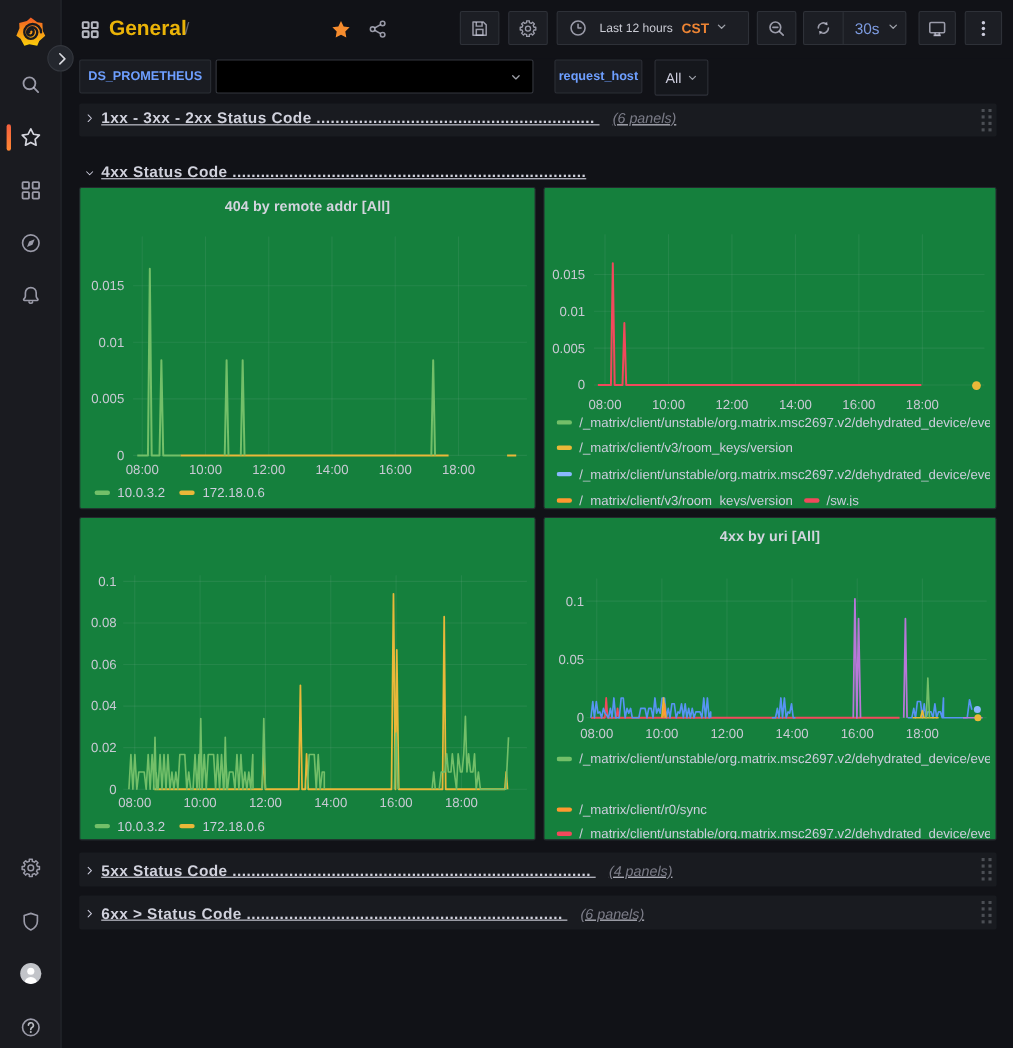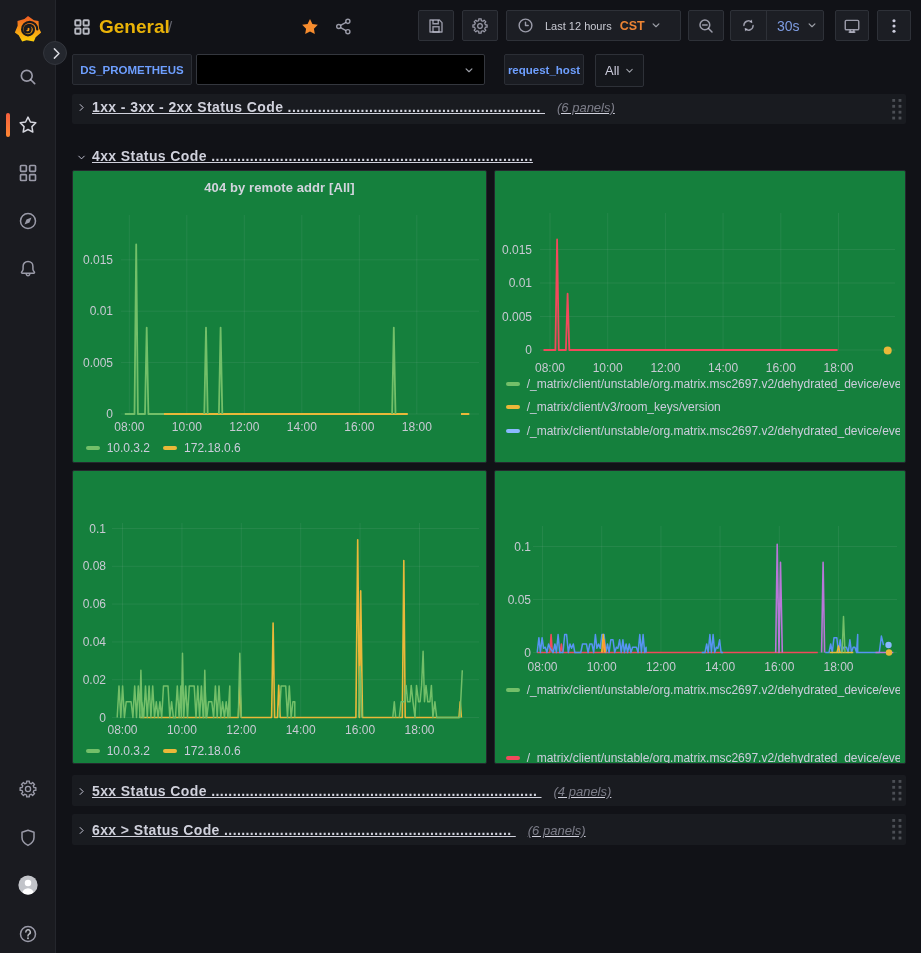--- a/index.html
+++ b/index.html
@@ -258,20 +258,21 @@
       <text x="170.4" y="201" fill="#c8c9d3" font-size="12" text-anchor="middle">12:00</text>
       <text x="228.1" y="201" fill="#c8c9d3" font-size="12" text-anchor="middle">14:00</text>
       <text x="285.8" y="201" fill="#c8c9d3" font-size="12" text-anchor="middle">16:00</text>
       <text x="343.5" y="201" fill="#c8c9d3" font-size="12" text-anchor="middle">18:00</text>
       <polyline points="48.5,179.0 60.4,179.0 62.1,68.4 63.8,179.0 70.9,179.0 72.6,122.7 74.3,179.0 342.6,179.0" fill="none" stroke="#F2495C" stroke-width="1.8" stroke-opacity="1.0" stroke-linejoin="round"></polyline>
       <circle cx="392.7" cy="179.5" r="4" fill="#EAB839"></circle>
     </svg>
   <div class="legrow" style="top:206px;"><span class="sw" style="background:#73BF69"></span>&nbsp; /_matrix/client/unstable/org.matrix.msc2697.v2/dehydrated_device/events</div>
   <div class="legrow" style="top:229px;"><span class="sw" style="background:#EAB839"></span>&nbsp; /_matrix/client/v3/room_keys/version</div>
   <div class="legrow" style="top:253px;"><span class="sw" style="background:#8AB8FF"></span>&nbsp; /_matrix/client/unstable/org.matrix.msc2697.v2/dehydrated_device/events</div>
+  <div class="legrow clip12" style="top:277px;"><span class="sw" style="background:#FF9830"></span>&nbsp; /_matrix/client/v3/room_keys/version &nbsp;&nbsp;<span class="sw" style="background:#F2495C"></span>&nbsp; /sw.js</div>
 </div>
 
 <div class="panel" style="left:72px; top:470px; width:415px; height:294px;">
   <svg width="415" height="294">
       <line x1="49.5" y1="52" x2="49.5" y2="246.5" stroke="rgba(204,204,220,0.085)" stroke-width="1"></line>
       <line x1="108.9" y1="52" x2="108.9" y2="246.5" stroke="rgba(204,204,220,0.085)" stroke-width="1"></line>
       <line x1="168.3" y1="52" x2="168.3" y2="246.5" stroke="rgba(204,204,220,0.085)" stroke-width="1"></line>
       <line x1="227.7" y1="52" x2="227.7" y2="246.5" stroke="rgba(204,204,220,0.085)" stroke-width="1"></line>
       <line x1="287.1" y1="52" x2="287.1" y2="246.5" stroke="rgba(204,204,220,0.085)" stroke-width="1"></line>
       <line x1="346.5" y1="52" x2="346.5" y2="246.5" stroke="rgba(204,204,220,0.085)" stroke-width="1"></line>
@@ -298,20 +299,21 @@
       <polyline points="165.3,246.5 166.8,182.2 168.3,246.5" fill="none" stroke="#73BF69" stroke-width="1.5" stroke-opacity="1.0" stroke-linejoin="round"></polyline>
       <polyline points="206.3,246.5 208.1,214.9 212.7,214.9 214.5,246.5 216.3,214.9 218.1,246.5 219.9,230.8 221.8,230.8 221.8,246.5" fill="none" stroke="#73BF69" stroke-width="1.5" stroke-opacity="1.0" stroke-linejoin="round"></polyline>
       <polyline points="319.8,246.5 321.3,230.8 322.7,246.5" fill="none" stroke="#73BF69" stroke-width="1.5" stroke-opacity="1.0" stroke-linejoin="round"></polyline>
       <polyline points="285.6,246.5 287.1,195.5 288.9,246.5" fill="none" stroke="#73BF69" stroke-width="1.5" stroke-opacity="1.0" stroke-linejoin="round"></polyline>
       <polyline points="326.3,246.5 328.1,230.8 331.6,230.8 333.1,214.4 334.6,230.8 337.0,230.8 338.2,214.4 340.0,230.8 342.0,246.5 343.5,214.4 345.6,230.8 347.1,230.8 348.6,214.4 350.1,180.3 351.5,230.8 353.0,214.4 354.8,230.8 356.9,230.8 358.4,214.4 359.9,246.5 361.9,230.8 363.7,246.5 386.9,246.5 389.3,199.2" fill="none" stroke="#73BF69" stroke-width="1.5" stroke-opacity="1.0" stroke-linejoin="round"></polyline>
     </svg>
   <div class="leg" style="left:13px; top:273px;"><span class="sw" style="background:#73BF69"></span>&nbsp; 10.0.3.2 &nbsp;&nbsp;&nbsp;<span class="sw" style="background:#EAB839"></span>&nbsp; 172.18.0.6</div>
 </div>
 
 <div class="panel" style="left:494px; top:470px; width:412px; height:294px;">
+  <div class="ptitle">4xx by uri [All]</div>
   <svg width="412" height="294">
       <line x1="47.5" y1="55" x2="47.5" y2="181.5" stroke="rgba(204,204,220,0.085)" stroke-width="1"></line>
       <line x1="106.7" y1="55" x2="106.7" y2="181.5" stroke="rgba(204,204,220,0.085)" stroke-width="1"></line>
       <line x1="165.9" y1="55" x2="165.9" y2="181.5" stroke="rgba(204,204,220,0.085)" stroke-width="1"></line>
       <line x1="225.1" y1="55" x2="225.1" y2="181.5" stroke="rgba(204,204,220,0.085)" stroke-width="1"></line>
       <line x1="284.3" y1="55" x2="284.3" y2="181.5" stroke="rgba(204,204,220,0.085)" stroke-width="1"></line>
       <line x1="343.5" y1="55" x2="343.5" y2="181.5" stroke="rgba(204,204,220,0.085)" stroke-width="1"></line>
       <line x1="38" y1="181.5" x2="402" y2="181.5" stroke="rgba(204,204,220,0.085)" stroke-width="1"></line>
       <line x1="38" y1="128.5" x2="402" y2="128.5" stroke="rgba(204,204,220,0.085)" stroke-width="1"></line>
       <line x1="38" y1="75.5" x2="402" y2="75.5" stroke="rgba(204,204,220,0.085)" stroke-width="1"></line>
@@ -333,20 +335,21 @@
       <polyline points="106.7,181.5 108.2,163.5 109.7,181.5" fill="none" stroke="#EAB839" stroke-width="1.5" stroke-opacity="1.0" stroke-linejoin="round"></polyline>
       <polyline points="107.6,181.5 109.1,168.8 110.5,181.5" fill="none" stroke="#FF9830" stroke-width="1.5" stroke-opacity="1.0" stroke-linejoin="round"></polyline>
       <polyline points="280.7,181.5 282.2,73.4 284.0,181.5 285.5,91.4 287.3,181.5" fill="none" stroke="#B877D9" stroke-width="1.6" stroke-opacity="1.0" stroke-linejoin="round"></polyline>
       <polyline points="326.6,181.5 328.1,91.4 329.6,181.5" fill="none" stroke="#B877D9" stroke-width="1.6" stroke-opacity="1.0" stroke-linejoin="round"></polyline>
       <polyline points="347.1,181.5 348.5,145.5 350.0,181.5" fill="none" stroke="#73BF69" stroke-width="1.5" stroke-opacity="1.0" stroke-linejoin="round"></polyline>
       <polyline points="342.0,181.5 343.5,175.1 345.0,181.5" fill="none" stroke="#EAB839" stroke-width="1.5" stroke-opacity="1.0" stroke-linejoin="round"></polyline>
       <circle cx="393.5" cy="174" r="3.2" fill="#8AB8FF"></circle>
       <circle cx="394" cy="181.5" r="3.2" fill="#EAB839"></circle>
     </svg>
   <div class="legrow" style="top:212px;"><span class="sw" style="background:#73BF69"></span>&nbsp; /_matrix/client/unstable/org.matrix.msc2697.v2/dehydrated_device/events</div>
+  <div class="legrow" style="top:258px;"><span class="sw" style="background:#FF9830"></span>&nbsp; /_matrix/client/r0/sync</div>
   <div class="legrow clip12" style="top:280px;"><span class="sw" style="background:#F2495C"></span>&nbsp; /_matrix/client/unstable/org.matrix.msc2697.v2/dehydrated_device/events</div>
 </div>
 
 <div class="rowstrip" style="top:775px; height:31px;"></div>
 <div class="rowtitle" style="left:76px; top:783px;"><span style="position:relative; top:1px; margin-right:5px;"><svg width="11" height="11" viewBox="0 0 24 24" style="">
         <path d="M9 5.5l6.5 6.5-6.5 6.5" fill="none" stroke="#ccccdc" stroke-width="2.1" stroke-linecap="round" stroke-linejoin="round"></path>
       </svg></span>5xx Status Code ............................................................................ <span class="pcount">(4 panels)</span></div>
 <div class="abs" style="left:892px; top:780px;"><svg width="10" height="21" viewBox="0 0 9 20" style="">
       <rect x="0" y="0.0" width="2.7" height="2.7" fill="#4b4e54"></rect>
       <rect x="6" y="0.0" width="2.7" height="2.7" fill="#4b4e54"></rect>

